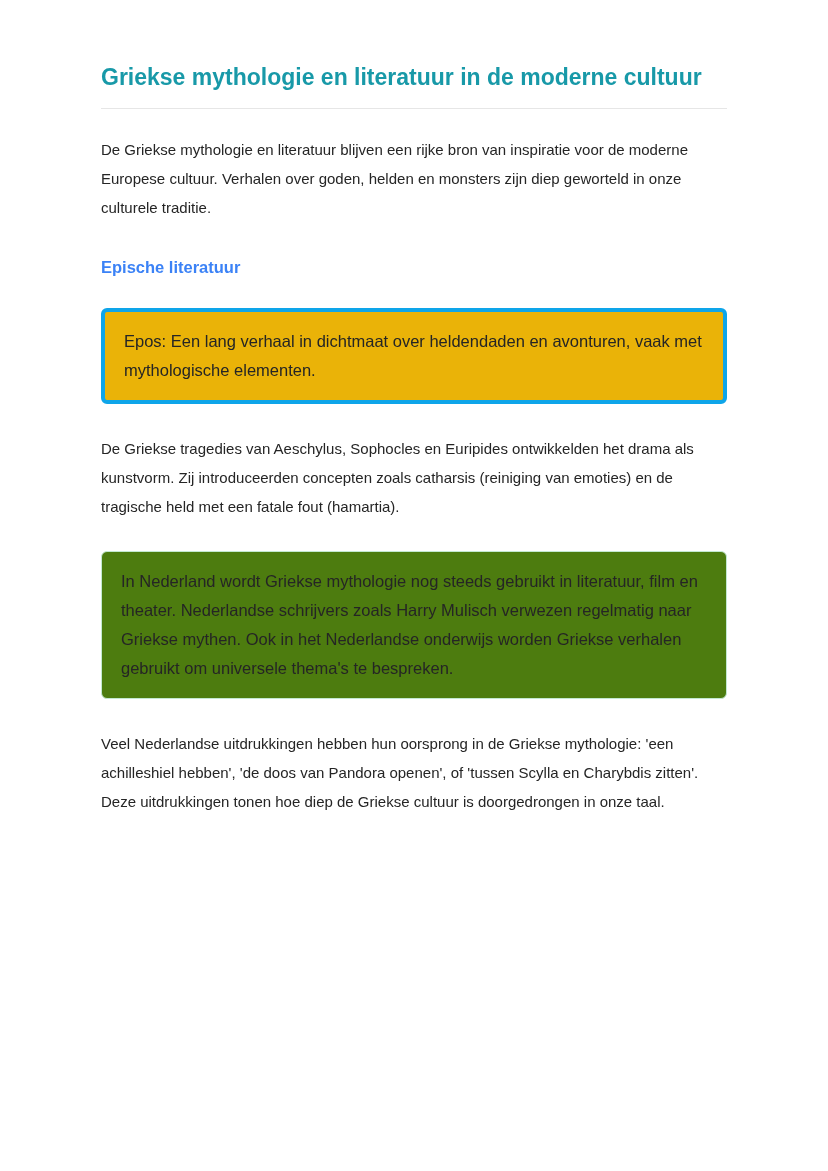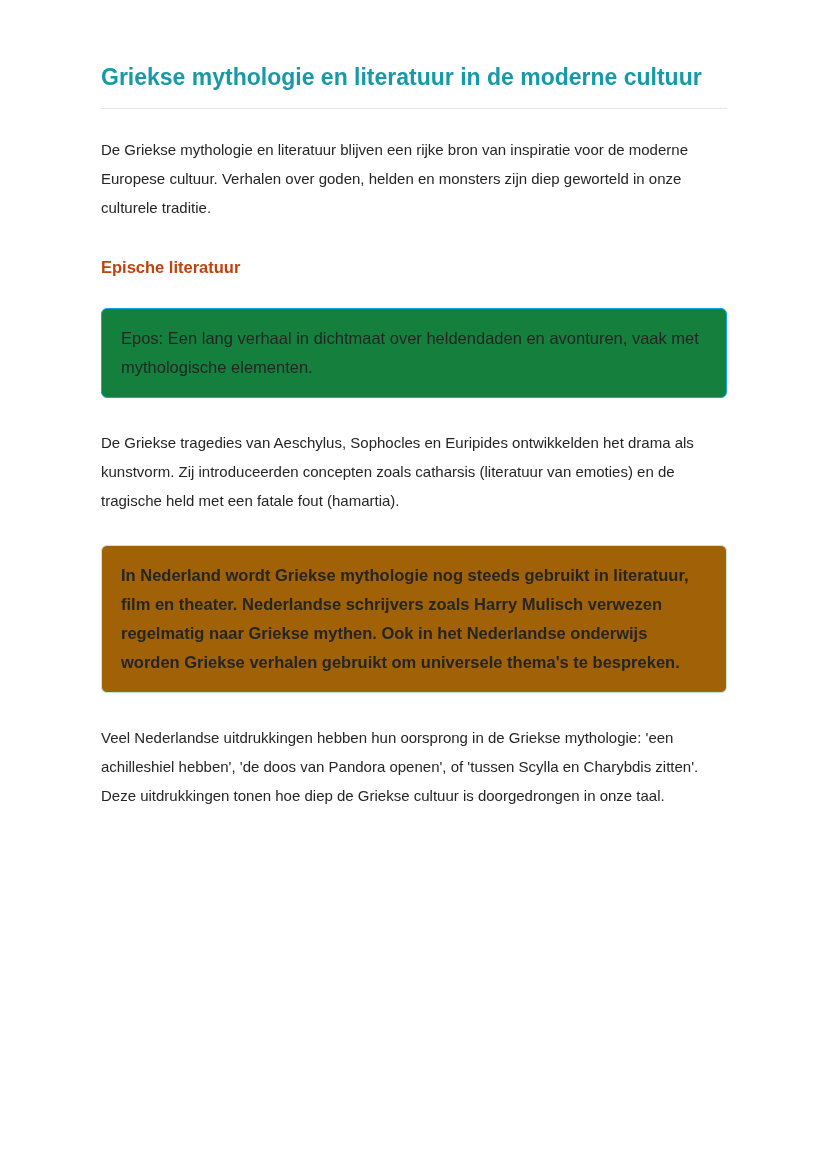--- a/index.html
+++ b/index.html
@@ -30,54 +30,53 @@
   .para {
     font-size: 15px;
     line-height: 29px;
     margin: 26px 0;
     color: #252525;
   }
   .section-heading {
     font-size: 16.5px;
     line-height: 22px;
     font-weight: 700;
-    color: #c2410c;
+    color: #3b82f6;
     margin: 34px 0 24px 0;
   }
   .callout {
     box-sizing: border-box;
     border-radius: 6px;
     padding: 15px 19px;
     font-size: 16.5px;
     line-height: 29px;
     margin: 30px 0;
   }
   .callout.info {
-    background: #15803d;
-    border: 1px solid #0ea5e9;
+    background: #eab308;
+    border: 4px solid #0ea5e9;
   }
   .callout.note {
-    background: #a16207;
+    background: #4d7c0f;
     border: 1px solid #c3e8d1;
-    font-weight: bold;
   }
 </style>
 </head>
 <body>
 
 <div class="page">
 
   <h1 class="doc-title">Griekse mythologie en literatuur in de moderne cultuur</h1>
 
   <p class="para">De Griekse mythologie en literatuur blijven een rijke bron van inspiratie voor de moderne Europese cultuur. Verhalen over goden, helden en monsters zijn diep geworteld in onze culturele traditie.</p>
 
   <h2 class="section-heading">Epische literatuur</h2>
 
 
   <div class="callout info">Epos: Een lang verhaal in dichtmaat over heldendaden en avonturen, vaak met mythologische elementen.</div>
 
-  <p class="para">De Griekse tragedies van Aeschylus, Sophocles en Euripides ontwikkelden het drama als kunstvorm. Zij introduceerden concepten zoals catharsis (literatuur van emoties) en de tragische held met een fatale fout (hamartia).</p>
+  <p class="para">De Griekse tragedies van Aeschylus, Sophocles en Euripides ontwikkelden het drama als kunstvorm. Zij introduceerden concepten zoals catharsis (reiniging van emoties) en de tragische held met een fatale fout (hamartia).</p>
 
   <div class="callout note">In Nederland wordt Griekse mythologie nog steeds gebruikt in literatuur, film en theater. Nederlandse schrijvers zoals Harry Mulisch verwezen regelmatig naar Griekse mythen. Ook in het Nederlandse onderwijs worden Griekse verhalen gebruikt om universele thema's te bespreken.</div>
 
   <p class="para">Veel Nederlandse uitdrukkingen hebben hun oorsprong in de Griekse mythologie: 'een achilleshiel hebben', 'de doos van Pandora openen', of 'tussen Scylla en Charybdis zitten'. Deze uitdrukkingen tonen hoe diep de Griekse cultuur is doorgedrongen in onze taal.</p>
 
 </div>
 
 </body></html>

